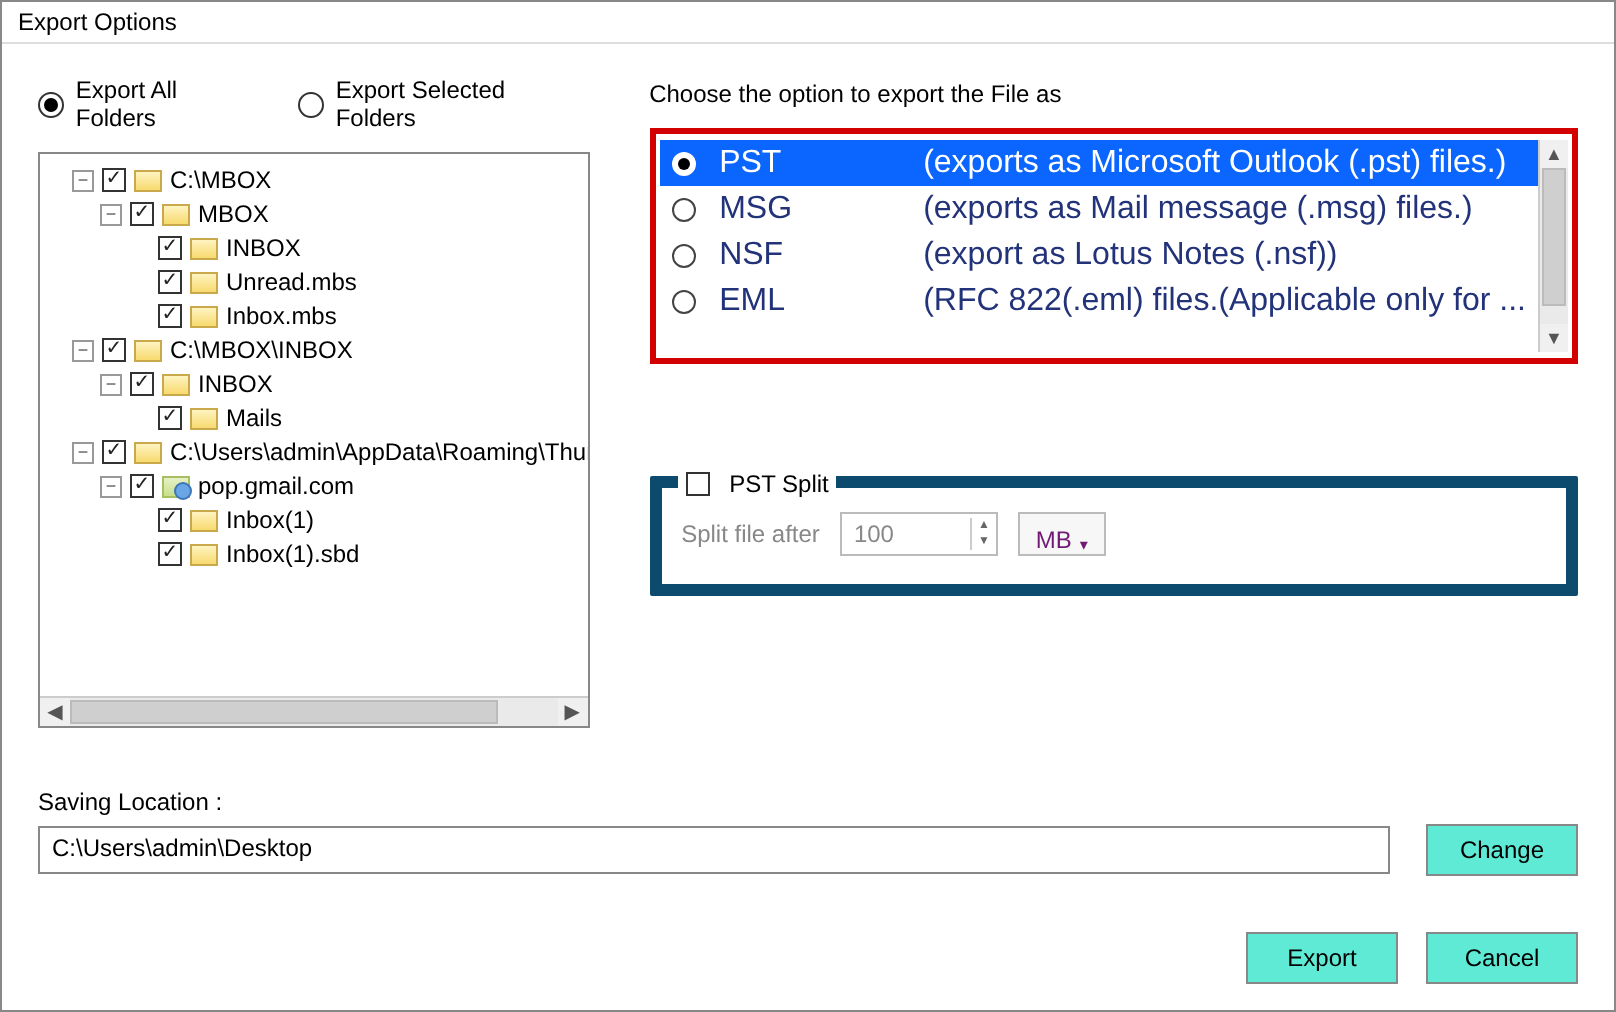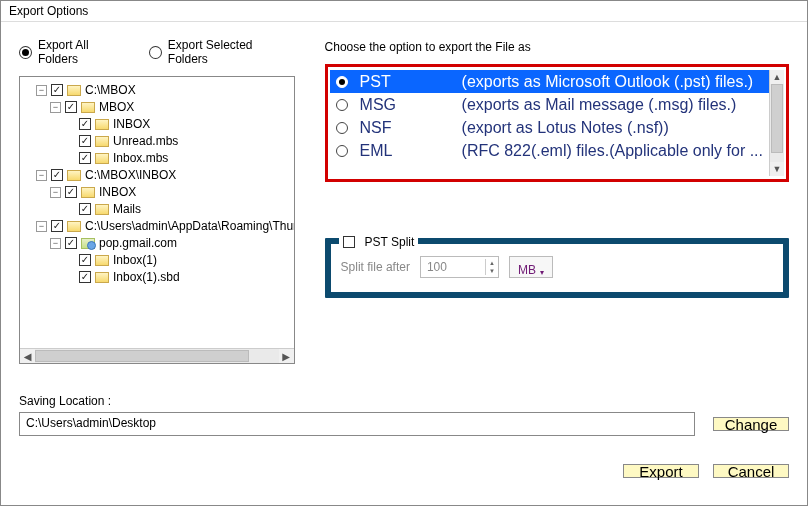--- a/index.html
+++ b/index.html
@@ -158,22 +158,22 @@
   .numbox .spin { display:flex; flex-direction:column; border-left:1px solid #ccc; }
   .numbox .spin span { font-size:6px; padding:0 3px; color:#666; line-height:8px; }
   .unitbtn {
     border:1px solid #bbb; height:22px; padding: 0 8px; display:flex; align-items:flex-end; gap:4px; color:#701a75; background:#f7f7f7;
   }
 
   .save-row { margin-top: 30px; }
   .save-input-row { display:flex; align-items:center; gap:18px; margin-top:4px; }
   .pathbox { flex:1; border:1px solid #888; height:24px; padding:3px 6px; font-size:12px; }
   .btn {
-    min-width: 76px; height: 14px; border:1px solid #888; background:#fef9c3;
-    display:flex; align-items:center; justify-content:center; font-size:15px;
+    min-width: 76px; height: 26px; border:1px solid #888; background:#5eead4;
+    display:flex; align-items:center; justify-content:center; font-size:12px;
   }
   .footer-row {
     display:flex; justify-content:flex-end; gap:14px; margin-top: 28px;
   }
 </style>
 </head>
 <body>
 
 <div class="window">
   <div class="titlebar">Export Options</div>

